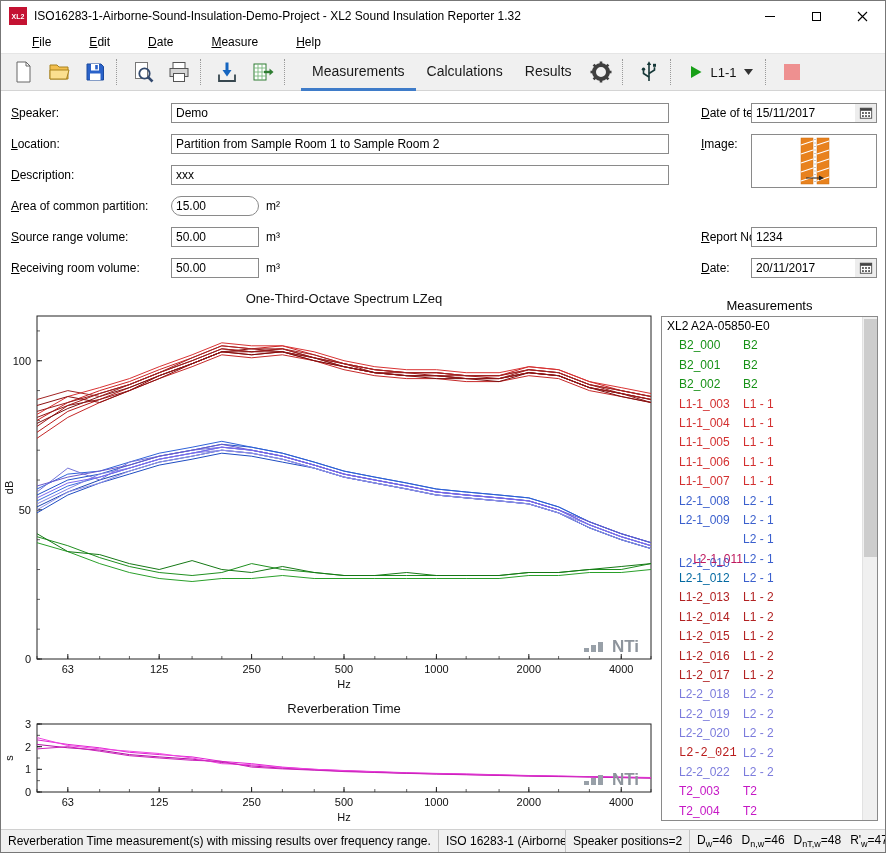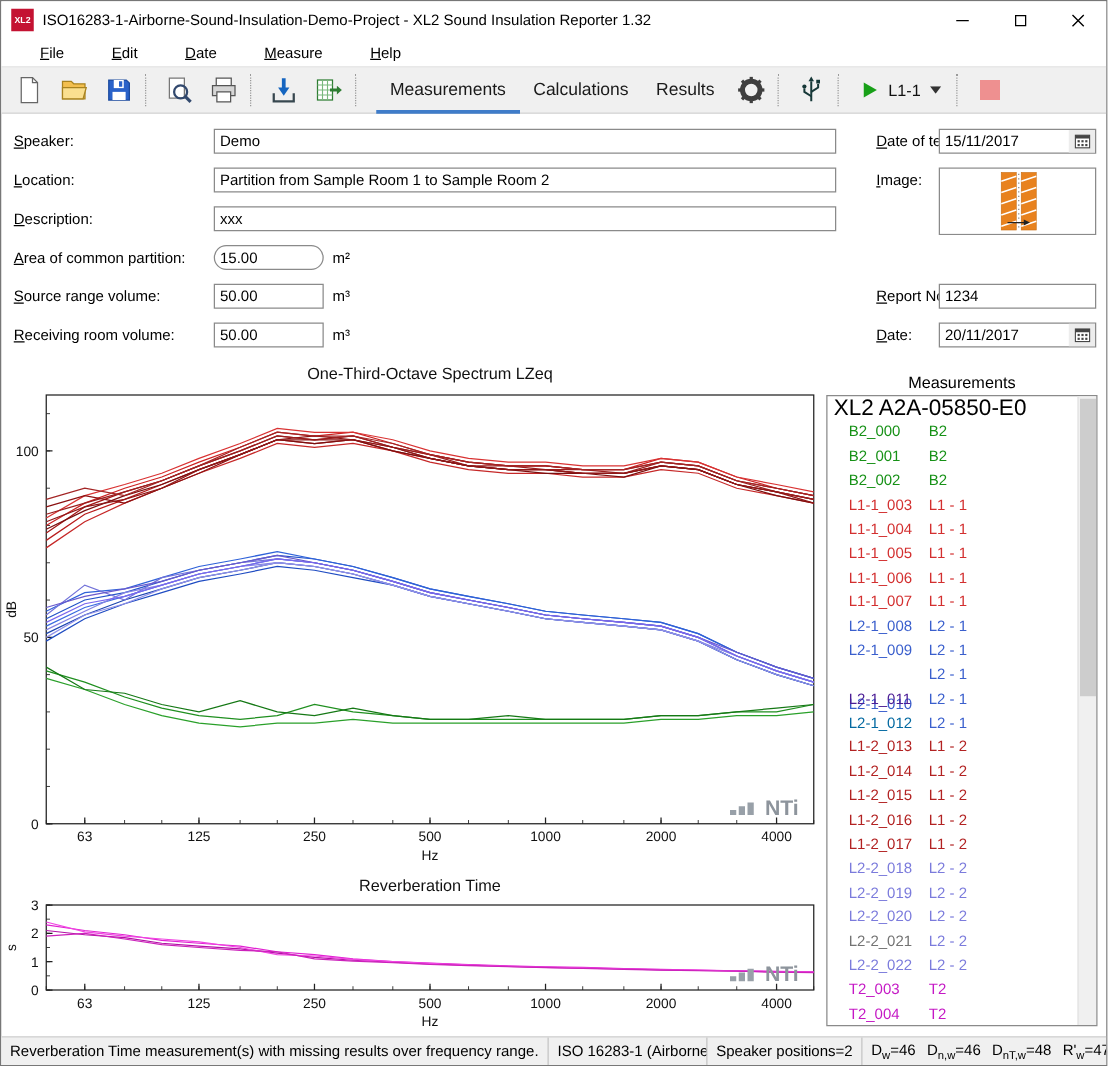--- a/index.html
+++ b/index.html
@@ -47,21 +47,21 @@
   .image-box svg { width:100%; height:100%; display:block; }
 
   
   #spectrum-svg { position:absolute; left:0; top:288px; }
   #reverb-svg { position:absolute; left:0; top:699px; }
   svg text { font-family:"Liberation Sans", sans-serif; }
 
   
   .meas-title { position:absolute; left:660px; top:297px; width:217px; text-align:center; font-size:13px; color:#000; }
   .meas-box { position:absolute; left:660px; top:315px; width:217px; height:505px; border:1px solid #8a8a8a; background:#fff; overflow:hidden; }
-  .mdevice { font-size:18px; line-height:19.4px; height:19.4px; padding-left:5px; color:#000; white-space:nowrap; }
+  .mdevice { font-size:12px; line-height:19.4px; height:19.4px; padding-left:5px; color:#000; white-space:nowrap; }
   .mrow { display:flex; height:19.4px; line-height:19.4px; font-size:12px; white-space:nowrap; }
   .mname { margin-left:17px; width:64px; flex:0 0 auto; }
   .mscroll { position:absolute; right:0; top:0; width:15px; height:100%; background:#f0f0f0; border-left:1px solid #e2e2e2; }
   .mthumb { position:absolute; left:1px; top:2px; width:13px; height:238px; background:#cdcdcd; }
 
   
   .statusbar { position:absolute; left:0; bottom:0; width:100%; height:23px; background:#f0f0f0; border-top:1px solid #d0d0d0; display:flex; font-size:12px; align-items:stretch; color:#000; }
   .sb-cell { padding:0 7px; display:flex; align-items:center; border-right:1px solid #c4c4c4; white-space:nowrap; overflow:hidden; }
   .sb-c1 { width:438px; }
   .sb-c2 { width:127px; }
@@ -474,21 +474,21 @@
         </div>
         <div class="mrow">
           <span class="mname" style="color: rgb(58, 95, 205);">L2-1_009</span>
           <span class="mgroup" style="color: rgb(58, 95, 205);">L2 - 1</span>
         </div>
         <div class="mrow">
           <span class="mname" style="color: rgb(58, 95, 205); margin-top: 24px;">L2-1_010</span>
           <span class="mgroup" style="color: rgb(58, 95, 205);">L2 - 1</span>
         </div>
         <div class="mrow">
-          <span class="mname" style="color: #4c1d95;">L2-1_011</span>
+          <span class="mname" style="color: #be185d; text-align: right;">L2-1_011</span>
           <span class="mgroup" style="color: rgb(58, 95, 205);">L2 - 1</span>
         </div>
         <div class="mrow">
           <span class="mname" style="color: #0369a1;">L2-1_012</span>
           <span class="mgroup" style="color: rgb(58, 95, 205);">L2 - 1</span>
         </div>
         <div class="mrow">
           <span class="mname" style="color: rgb(178, 34, 34);">L1-2_013</span>
           <span class="mgroup" style="color: rgb(178, 34, 34);">L1 - 2</span>
         </div>
@@ -514,21 +514,21 @@
         </div>
         <div class="mrow">
           <span class="mname" style="color: rgb(123, 123, 220);">L2-2_019</span>
           <span class="mgroup" style="color: rgb(123, 123, 220);">L2 - 2</span>
         </div>
         <div class="mrow">
           <span class="mname" style="color: rgb(123, 123, 220);">L2-2_020</span>
           <span class="mgroup" style="color: rgb(123, 123, 220);">L2 - 2</span>
         </div>
         <div class="mrow">
-          <span class="mname" style="color: #737373;">L2-2_021</span>
+          <span class="mname" style="color: #b91c1c; font-family: Liberation Mono, monospace;">L2-2_021</span>
           <span class="mgroup" style="color: rgb(123, 123, 220);">L2 - 2</span>
         </div>
         <div class="mrow">
           <span class="mname" style="color: rgb(123, 123, 220);">L2-2_022</span>
           <span class="mgroup" style="color: rgb(123, 123, 220);">L2 - 2</span>
         </div>
         <div class="mrow">
           <span class="mname" style="color: rgb(197, 24, 197);">T2_003</span>
           <span class="mgroup" style="color: rgb(197, 24, 197);">T2</span>
         </div>

